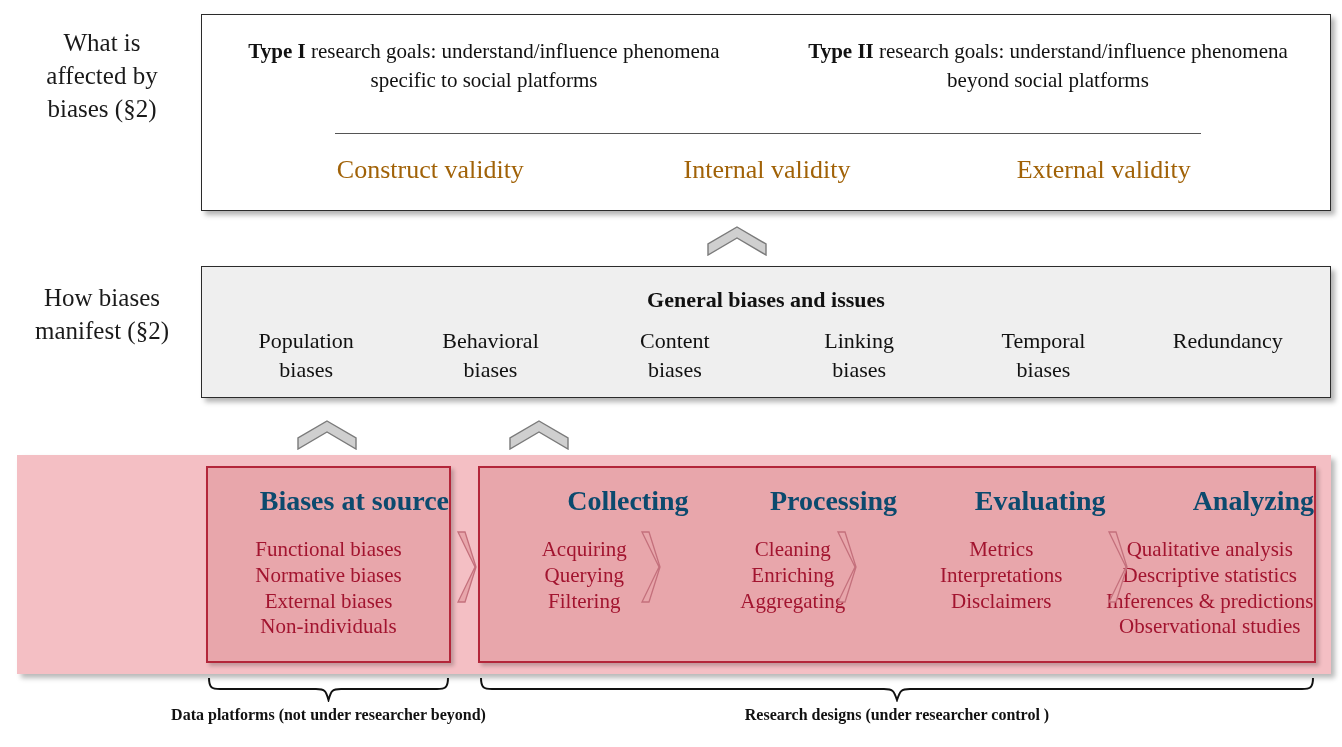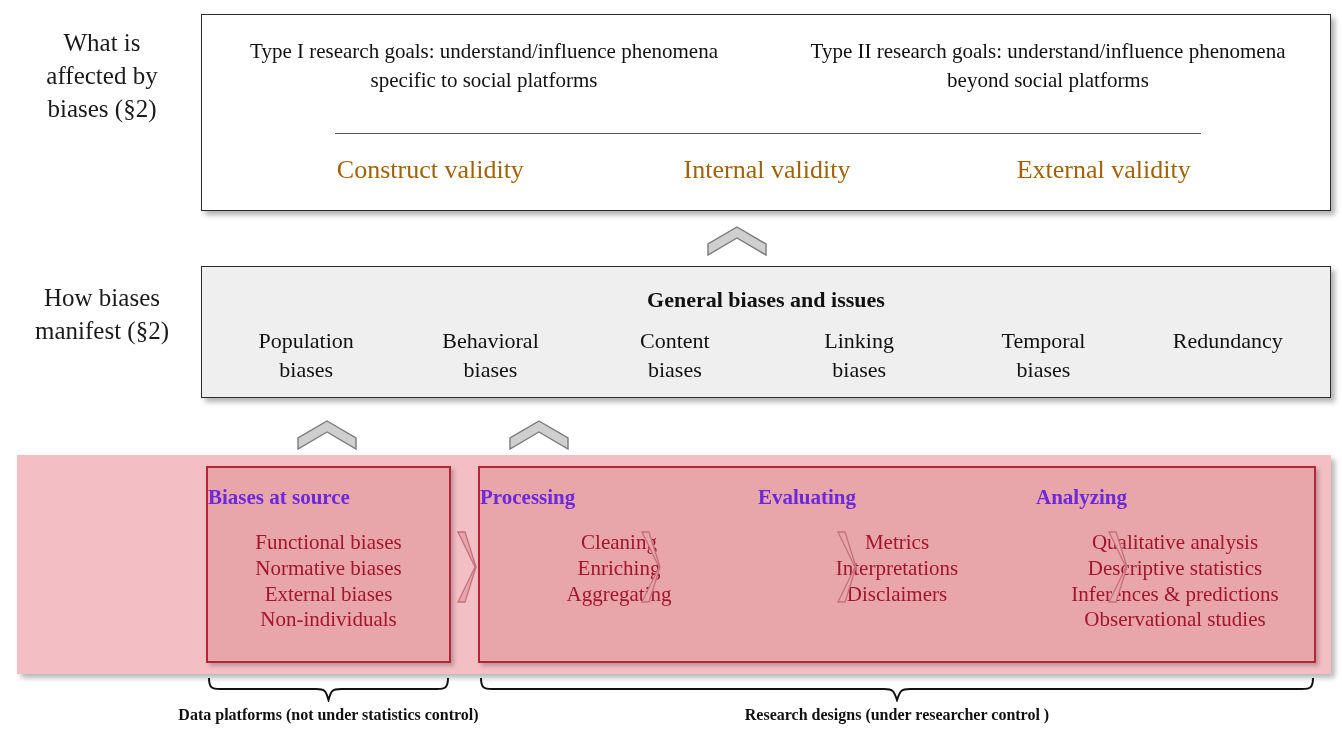--- a/index.html
+++ b/index.html
@@ -68,21 +68,21 @@
   }
   .goal-cell {
     flex: 1 1 50%;
     text-align: center;
     font-size: 21px;
     line-height: 1.36;
     color: #111;
     padding: 0 40px;
     box-sizing: border-box;
   }
-  .goal-cell b { font-weight: normal; }
+  .goal-cell b { font-weight: bold; }
 
   #validity-divider {
     position: absolute;
     left: 133px;
     top: 118px;
     width: 866px;
     height: 0;
     border-top: 1.4px solid #555555;
   }
 
@@ -175,24 +175,24 @@
     height: 197px;
   }
   #designs-card {
     left: 478px;
     top: 466px;
     width: 838px;
     height: 197px;
   }
 
   .card-heading {
-    font-size: 21px;
+    font-size: 28px;
     font-weight: bold;
-    color: #6d28d9;
-    text-align: left;
+    color: #0c4a6e;
+    text-align: right;
   }
   .card-list {
     font-size: 21px;
     color: #a2142f;
     text-align: center;
     line-height: 1.23;
     white-space: pre-line;
   }
 
   #source-card .card-heading { margin-top: 17px; }
@@ -317,20 +317,26 @@
     <div class="card-heading">Biases at source</div>
     <div class="card-list">Functional biases
 Normative biases
 External biases
 Non-individuals</div>
   </div>
 
   <div class="origin-card" id="designs-card">
     <div id="designs-inner">
       <div class="stage">
+        <div class="card-heading">Collecting</div>
+        <div class="card-list">Acquiring
+Querying
+Filtering</div>
+      </div>
+      <div class="stage">
         <div class="card-heading">Processing</div>
         <div class="card-list">Cleaning
 Enriching
 Aggregating</div>
       </div>
       <div class="stage">
         <div class="card-heading">Evaluating</div>
         <div class="card-list">Metrics
 Interpretations
 Disclaimers</div>
@@ -370,16 +376,16 @@
     <svg viewBox="0 0 245 26" preserveAspectRatio="none" xmlns="http://www.w3.org/2000/svg">
       <path d="M3,2 C3,12 6,13 14,13 L110,13 C119,13 120,15 122.5,24 C125,15 126,13 135,13 L231,13 C239,13 242,12 242,2" fill="none" stroke="#111" stroke-width="2"></path>
     </svg>
   </div>
   <div class="brace" id="brace-right">
     <svg viewBox="0 0 838 26" preserveAspectRatio="none" xmlns="http://www.w3.org/2000/svg">
       <path d="M3,2 C3,12 6,13 14,13 L406,13 C415,13 416,15 419,24 C422,15 423,13 432,13 L824,13 C832,13 835,12 835,2" fill="none" stroke="#111" stroke-width="2"></path>
     </svg>
   </div>
 
-  <div class="caption" id="caption-left">Data platforms (not under statistics control)</div>
+  <div class="caption" id="caption-left">Data platforms (not under researcher beyond)</div>
   <div class="caption" id="caption-right">Research designs (under researcher control )</div>
 
 </div>
 
 </body></html>

